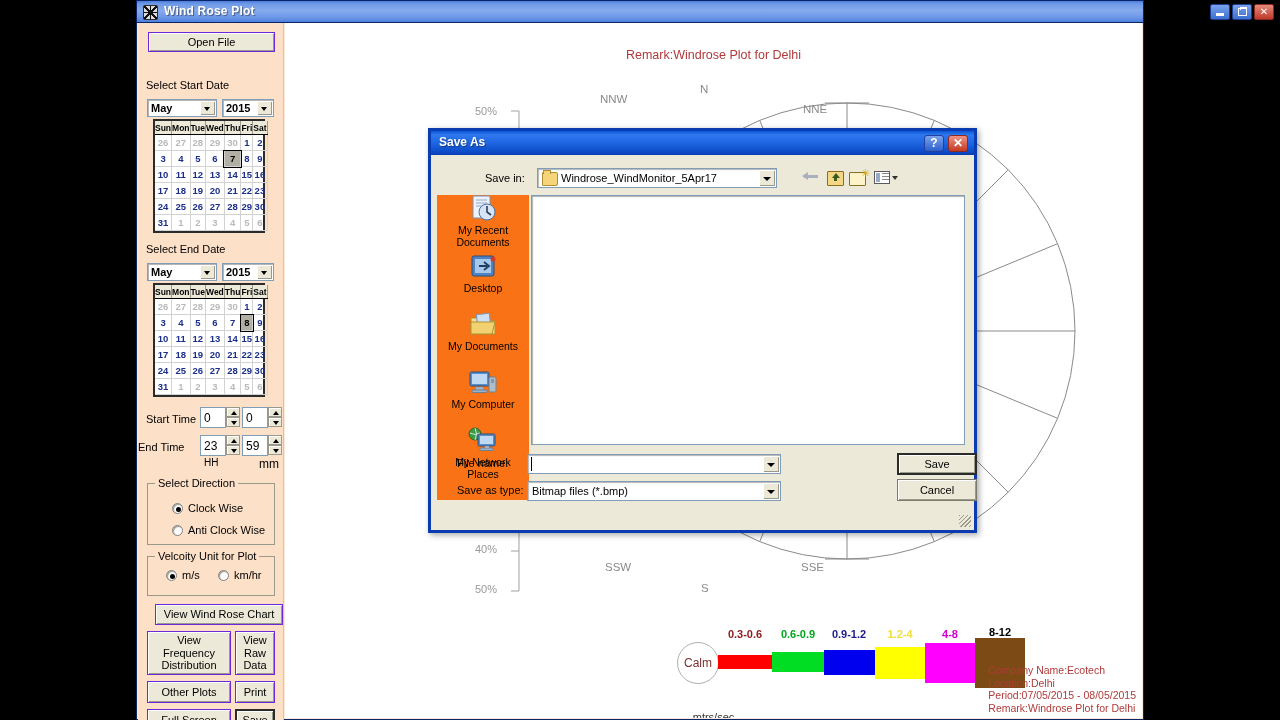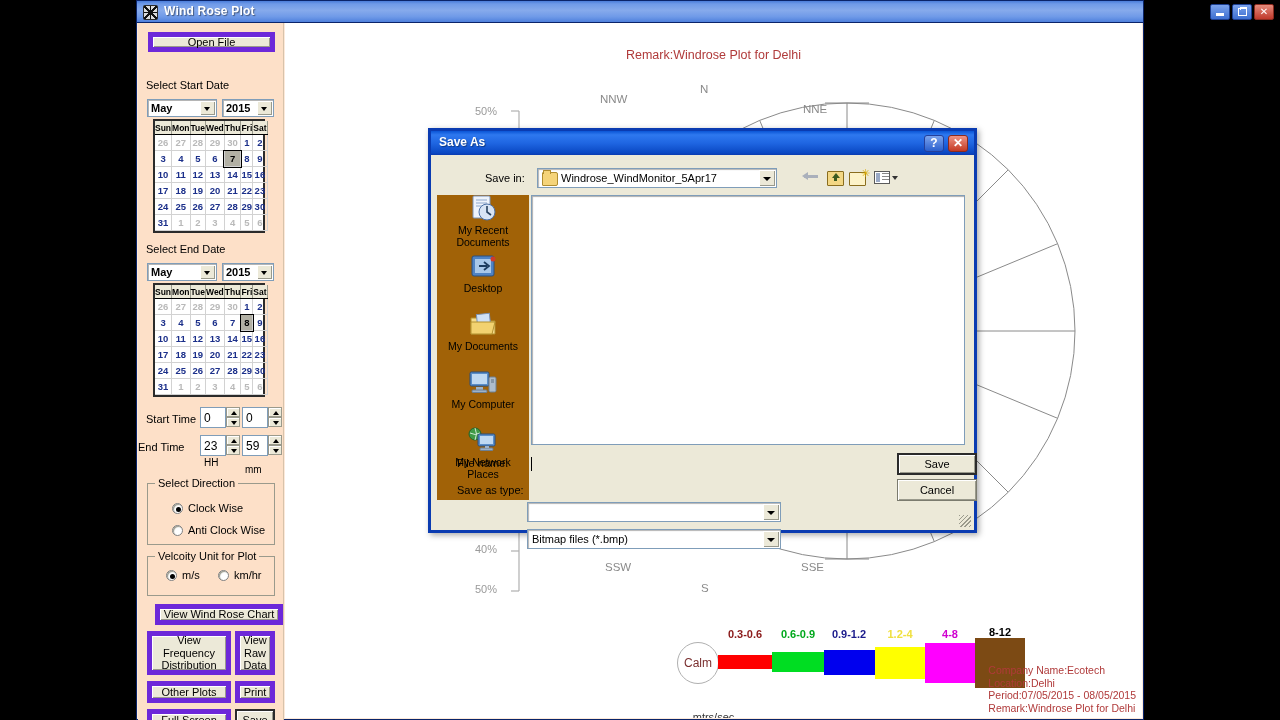--- a/index.html
+++ b/index.html
@@ -51,21 +51,21 @@
   #btn-min .bar{position:absolute;left:5px;bottom:3px;width:8px;height:3px;background:#fff;}
   #btn-max .sq{position:absolute;left:5px;top:3px;width:9px;height:8px;border:1.5px solid #fff;box-sizing:border-box;}
   #btn-max .sq2{position:absolute;left:7px;top:2px;width:7px;height:3px;border:1.5px solid #fff;border-bottom:none;box-sizing:border-box;}
 
   
   #sidebar{
     position:absolute;left:1px;top:22px;width:146px;height:697px;background:#fde0c8;
     border-right:1px solid #d8c3ab;box-sizing:border-box;
   }
   .win-btn{
-    background:#ece9d8;border:5px solid #6d28d9;
+    background:#ece9d8;border:1px solid #6d28d9;
     box-shadow:inset 1px 1px 0 #ffffff, inset -1px -1px 0 #9a9a8c;
     font-size:11px;color:#000;text-align:center;cursor:pointer;
     font-family:"Liberation Sans",sans-serif;box-sizing:border-box;
     display:flex;align-items:center;justify-content:center;line-height:1.15;
   }
   #open-file{position:absolute;left:10px;top:9px;width:127px;height:20px;}
   .side-label{position:absolute;font-size:11px;color:#000;}
   #lbl-start-date{left:8px;top:56px;}
   #lbl-end-date{left:8px;top:220px;}
 
@@ -195,34 +195,34 @@
   #ic-newfolder{left:415px;width:24px;height:20px;}
   #ic-newfolder .fo{position:absolute;left:3px;top:4px;width:15px;height:12px;background:#fdf3c9;border:1px solid #8a6d1e;border-radius:1px;}
   #ic-newfolder .sp{position:absolute;left:15px;top:1px;color:#d9a800;font-size:11px;line-height:8px;}
   #ic-views{left:441px;width:30px;height:20px;}
   #ic-views .bx{position:absolute;left:2px;top:3px;width:16px;height:13px;background:#fff;border:1.5px solid #5a5a5a;box-sizing:border-box;}
   #ic-views .bx:after{content:"";position:absolute;left:1px;top:1px;width:4px;height:9px;background:#9aa9c6;}
   #ic-views .bx:before{content:"";position:absolute;left:7px;top:1px;width:7px;height:1px;background:#888;
     box-shadow:0 3px 0 #888, 0 6px 0 #888;}
   #ic-views .ar{position:absolute;left:20px;top:8px;border-left:3.5px solid transparent;border-right:3.5px solid transparent;border-top:4px solid #333;}
 
-  #places-bar{position:absolute;left:6px;top:40px;width:92px;height:305px;background:#a16207;}
+  #places-bar{position:absolute;left:6px;top:40px;width:92px;height:305px;background:#f97316;}
   .place{position:absolute;width:92px;text-align:center;font-size:10.5px;color:#000;cursor:pointer;line-height:11.5px;}
   .place .pi{position:absolute;left:31px;top:0;width:30px;height:28px;}
   .place .pl{position:absolute;left:0;top:30px;width:92px;}
 
   #file-pane{
     position:absolute;left:100px;top:40px;width:434px;height:250px;background:#fff;
     border:1px solid #7f9db9;box-sizing:border-box;box-shadow:inset 1px 1px 1px #b0b0b0;
   }
   #fn-lbl{left:26px;top:302px;}
   #type-lbl{left:26px;top:329px;}
   .sa-field{
     position:absolute;left:96px;width:254px;height:20px;background:#fff;border:1px solid #7f9db9;
-    box-sizing:border-box;box-shadow:inset 1px 1px 1px #b5b5b5;font-size:11px;margin-top:48px;
+    box-sizing:border-box;box-shadow:inset 1px 1px 1px #b5b5b5;font-size:11px;
   }
   .sa-field .v{position:absolute;left:4px;top:3px;color:#000;}
   .sa-field .arw{position:absolute;right:1px;top:1px;width:16px;height:16px;background:#ece9d8;
     box-shadow:inset 1px 1px 0 #fff, inset -1px -1px 0 #9a9a8c;}
   .sa-field .arw:after{content:"";position:absolute;left:4px;top:7px;
     border-left:4px solid transparent;border-right:4px solid transparent;border-top:4px solid #000;}
   #fn-field{top:299px;}
   #type-field{top:326px;}
   #fn-caret{position:absolute;left:100px;top:302px;width:1px;height:14px;background:#000;}
   .dlg-btn{
@@ -450,21 +450,21 @@
       </div>
     <div class="spin" style="left:104px;top:412px;width:26px;">
       <span class="v">59</span>
     </div>
     <div class="spin-btns" style="left:130px;top:412px;">
         <div class="up"></div>
         <div class="dn"></div>
       </div>
 
     <div class="spin-lbl" style="left:66px;top:434px;font-size:10px;">HH</div>
-    <div class="spin-lbl" style="left:107px;top:434px;font-size:10px;margin-top:7px;">mm</div>
+    <div class="spin-lbl" style="left:121px;top:434px;font-size:12px;">mm</div>
 
     <div class="groupbox" style="left:9px;top:533px;width:128px;height:40px;">
       <span class="gb-title">Velcoity Unit for Plot</span>
       <div class="radio on" style="left:18px;top:12px;">
         <span class="dot"></span>
         <span class="rl">m/s</span>
       </div>
       <div class="radio" style="left:70px;top:12px;">
         <span class="dot"></span>
         <span class="rl">km/hr</span>

